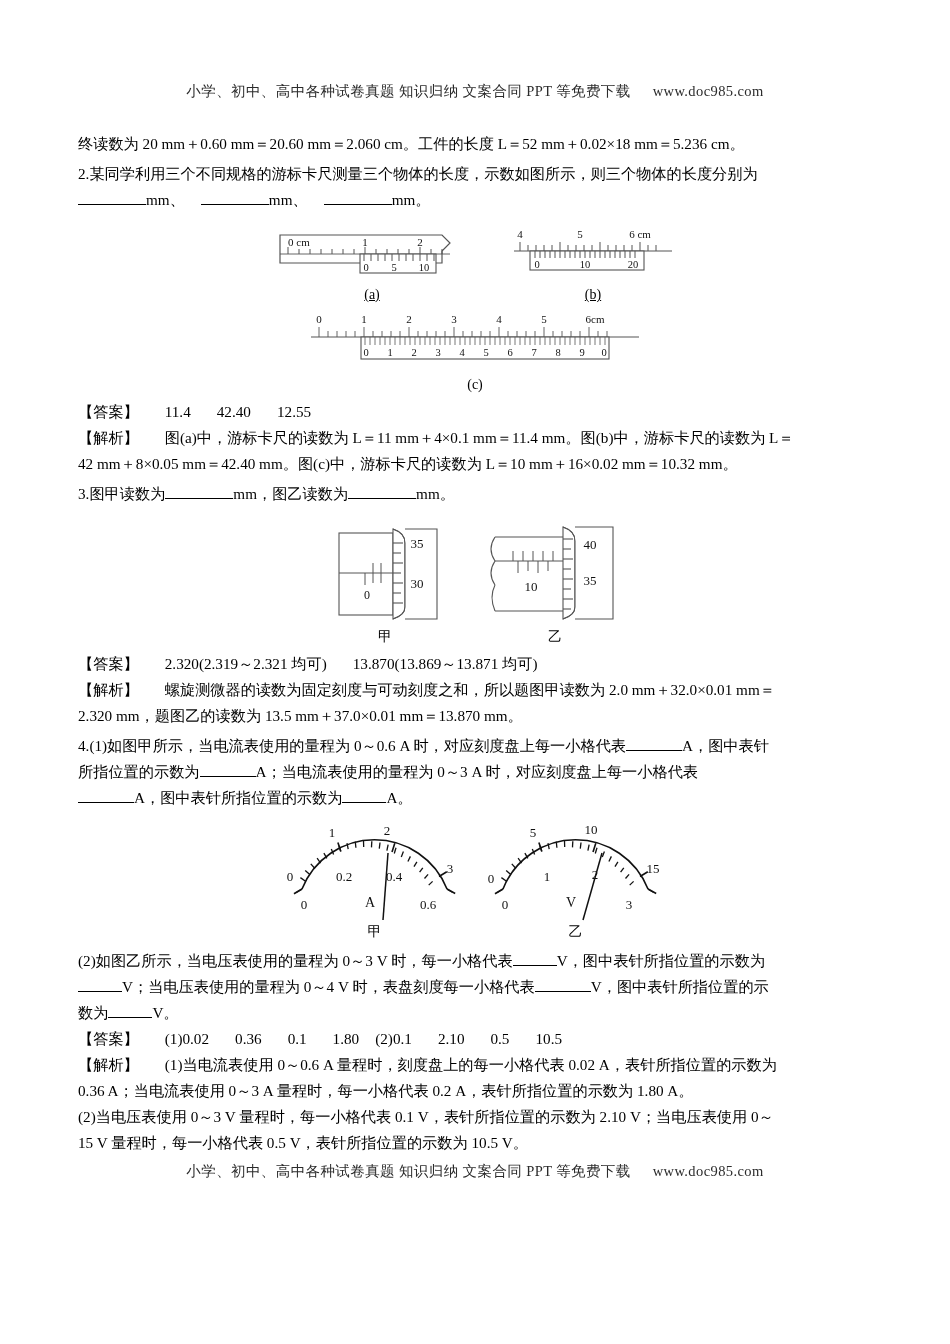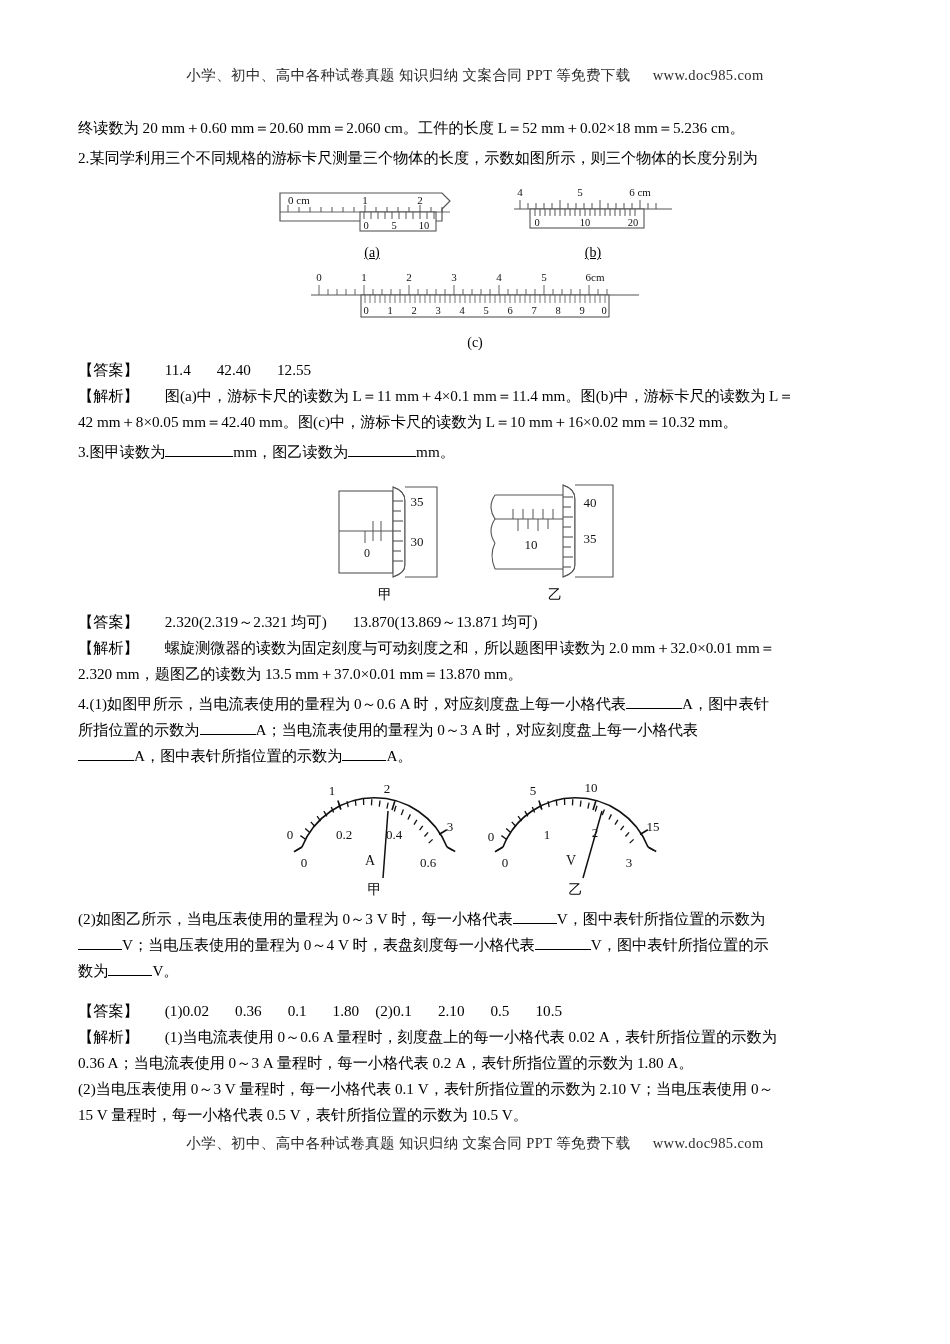--- a/index.html
+++ b/index.html
@@ -13,21 +13,21 @@
     font-family: "Liberation Serif", "DejaVu Serif", serif;
     color: #000000;
     position: relative;
     overflow: hidden;
   }
   .page {
     position: relative;
     width: 950px;
     height: 1344px;
     box-sizing: border-box;
-    padding: 0 78px;
+    padding: 16px 78px;
   }
   .watermark {
     text-align: center;
     font-size: 14.5px;
     color: #2b2b2b;
     letter-spacing: 0.4px;
   }
   .watermark-top { padding-top: 66px; }
   .watermark-bottom { padding-top: 6px; }
   .wm-url { margin-left: 22px; }
@@ -56,37 +56,40 @@
   .figrow { display: flex; justify-content: center; align-items: flex-start; }
 
   .caption {
     text-align: center;
     font-size: 14px;
     line-height: 16px;
     margin-top: 2px;
   }
   svg { display: block; }
 
-  .ansrow { margin-top: 14px; }
+  .ansrow { margin-top: 0; }
   .tagword { letter-spacing: 0px; }
   .gap-s { display:inline-block; width: 16px; }
   .gap-m { display:inline-block; width: 26px; }
 </style>
 </head>
 <body>
 
 <div class="page">
 
   <div class="watermark watermark-top">
     <span>小学、初中、高中各种试卷真题 知识归纳 文案合同 PPT 等免费下载</span><span class="wm-url">www.doc985.com</span>
   </div>
 
   <p class="line red" style="margin-top:30px;">终读数为 20 mm＋0.60 mm＝20.60 mm＝2.060 cm。工件的长度 L＝52 mm＋0.02×18 mm＝5.236 cm。</p>
 
   <p class="line blk para">2.某同学利用三个不同规格的游标卡尺测量三个物体的长度，示数如图所示，则三个物体的长度分别为</p>
+  <p class="line blk">
+    <span class="blank b-lg"></span><span>mm、</span><span class="gap-s"></span><span class="blank b-lg"></span><span>mm、</span><span class="gap-s"></span><span class="blank b-lg"></span><span>mm。</span>
+  </p>
 
   <div class="figrow" style="margin-top:10px;text-decoration:underline;">
     <div>
       <svg width="200" height="62" viewBox="0 0 200 62">
 
         <path d="M8,12 L170,12 L178,20 L170,28 L170,40 L8,40 Z" fill="#ffffff" stroke="#555" stroke-width="1.2"></path>
 
         <line x1="8" y1="31" x2="178" y2="31" stroke="#555" stroke-width="0.9"></line>
         <g stroke="#555" stroke-width="1">
           <line x1="16" y1="31" x2="16" y2="24"></line>

